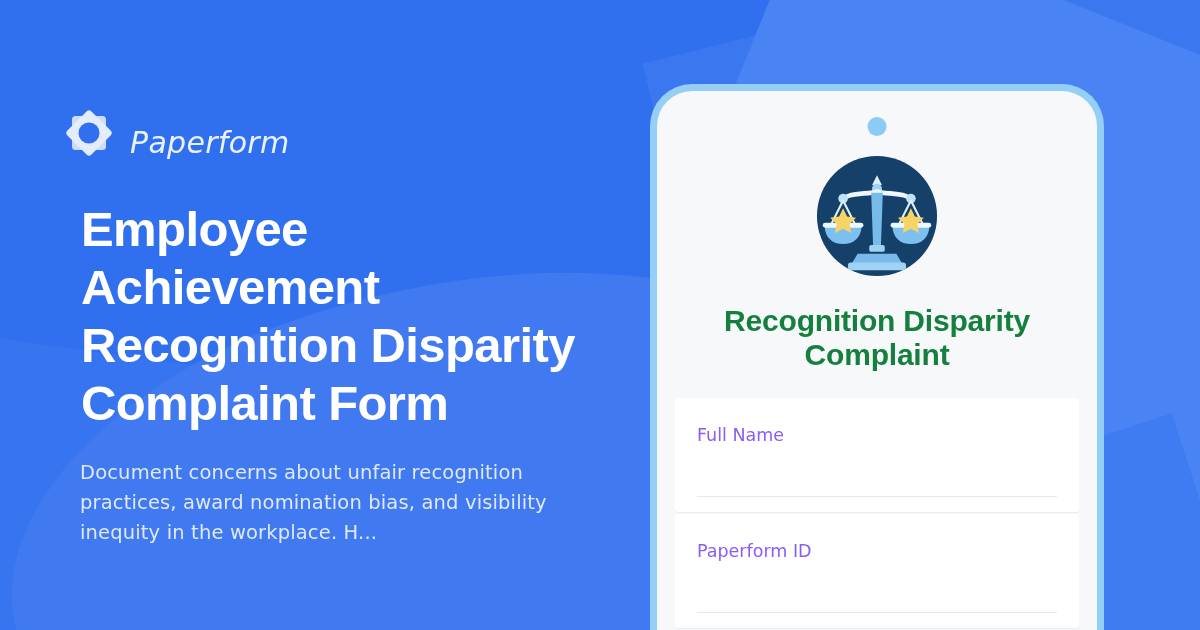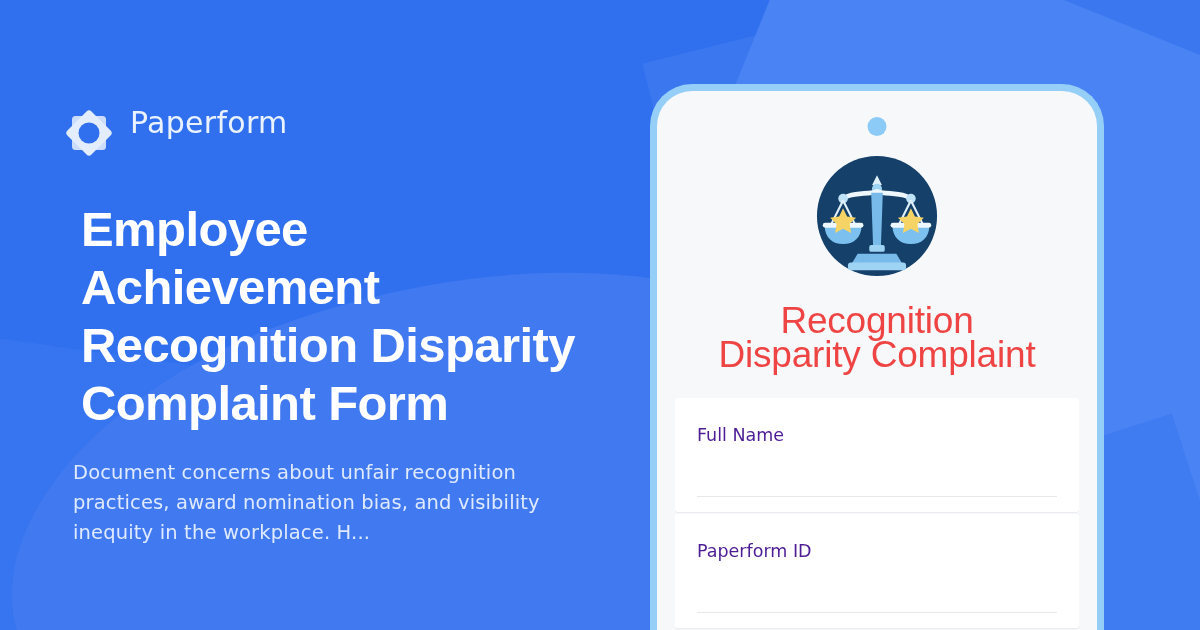--- a/index.html
+++ b/index.html
@@ -83,23 +83,24 @@
   
   .left-col {
     position: absolute;
     left: 64px;
     top: 108px;
     width: 560px;
   }
 
   .brand {
     display: flex;
-    align-items: flex-start;
+    align-items: flex-end;
     gap: 16px;
     margin-bottom: 42px;
+    font-style: italic;
   }
   .brand-mark {
     width: 50px;
     height: 50px;
     flex: 0 0 auto;
   }
   .brand-word {
     color: #eaf1ff;
     font-size: 30px;
     letter-spacing: 0.3px;
@@ -117,21 +118,21 @@
     margin: 0 0 26px 17px;
     max-width: 520px;
   }
 
   .subcopy {
     color: #dfe9ff;
     font-size: 19.5px;
     line-height: 30px;
     font-weight: 400;
     letter-spacing: 0.15px;
-    margin: 9px;
+    margin: 16px;
     max-width: 470px;
     font-family: "DejaVu Sans", sans-serif;
   }
 
   
   .phone {
     position: absolute;
     left: 650px;
     top: 84px;
     width: 454px;
@@ -165,44 +166,44 @@
   }
   .form-icon {
     margin-top: 63px;
     width: 124px;
     height: 124px;
   }
   .form-title {
     margin-top: 26px;
     width: 330px;
     text-align: center;
-    color: #ef4444;
-    font-size: 37px;
+    color: #15803d;
+    font-size: 30px;
     line-height: 34px;
-    font-weight: normal;
+    font-weight: bold;
     letter-spacing: -0.2px;
   }
   .fields {
     margin-top: 26px;
     width: 100%;
     padding: 0 18px;
     box-sizing: border-box;
   }
   .field-card {
     background: #ffffff;
     border-radius: 3px;
     padding: 26px 22px 0 22px;
     height: 114px;
     box-sizing: border-box;
     box-shadow: 0 1px 0 rgba(15,23,42,0.05);
     margin-bottom: 2px;
     position: relative;
   }
   .field-label {
-    color: #4c1d95;
+    color: #8b5cf6;
     font-size: 17.5px;
     line-height: 22px;
     font-weight: 400;
     font-family: "DejaVu Sans", sans-serif;
   }
   .field-underline {
     position: absolute;
     left: 22px;
     right: 22px;
     bottom: 15px;

